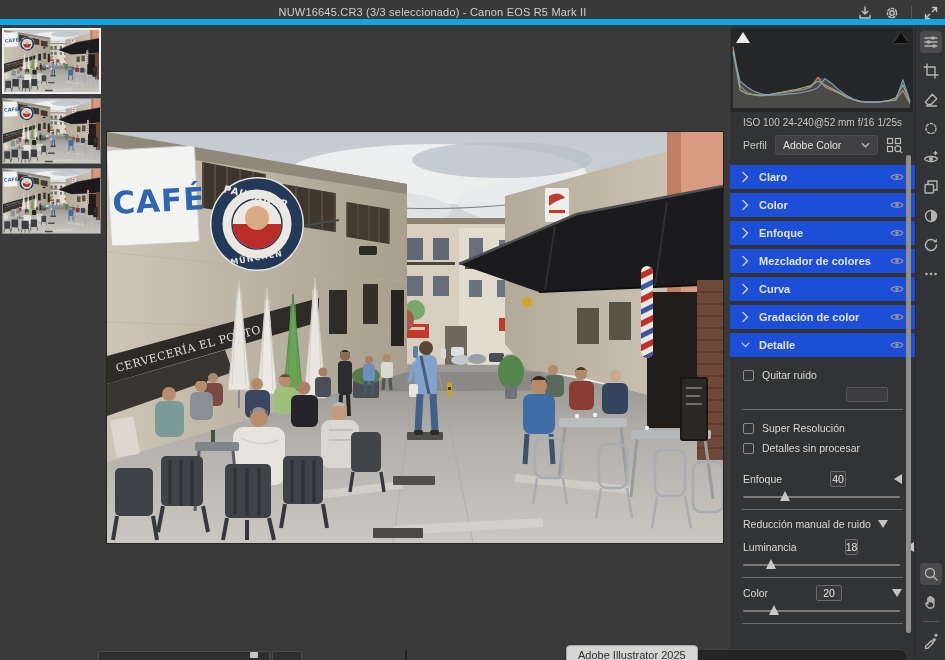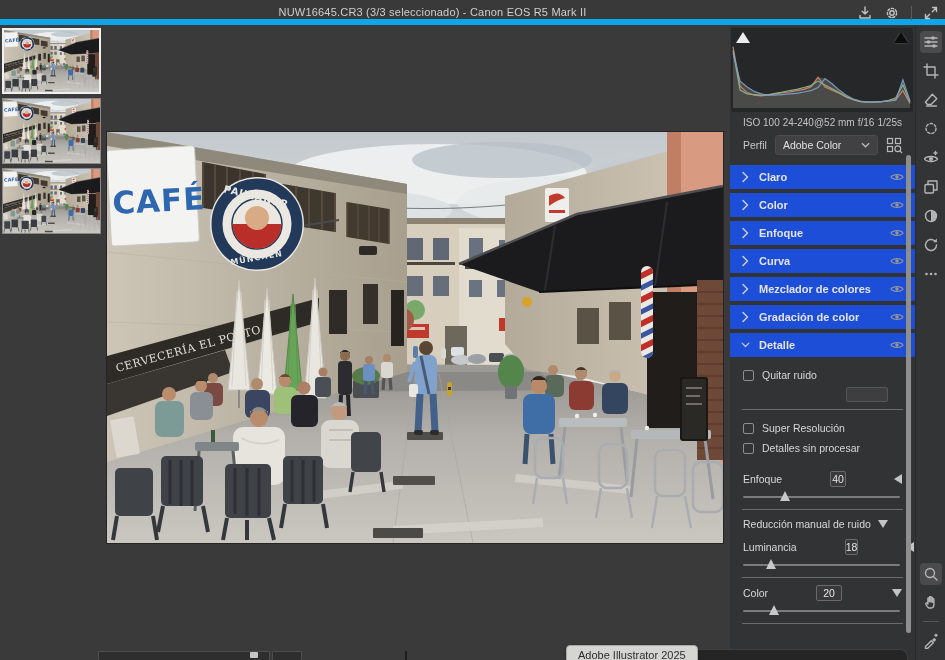--- a/index.html
+++ b/index.html
@@ -455,35 +455,35 @@
             <circle cx="7" cy="5" r="1.7"></circle>
           </svg>
         </span>
       </div>
       <div class="sec">
         <span class="chev">
           <svg viewBox="0 0 8 12">
             <path d="M1.5 1.5L6 6l-4.5 4.5"></path>
           </svg>
         </span>
-        <span class="lbl">Curva</span>
+        <span class="lbl">Mezclador de colores</span>
         <span class="eye">
           <svg viewBox="0 0 14 10">
             <path d="M1 5C3 1.8 11 1.8 13 5C11 8.2 3 8.2 1 5Z"></path>
             <circle cx="7" cy="5" r="1.7"></circle>
           </svg>
         </span>
       </div>
       <div class="sec">
         <span class="chev">
           <svg viewBox="0 0 8 12">
             <path d="M1.5 1.5L6 6l-4.5 4.5"></path>
           </svg>
         </span>
-        <span class="lbl">Mezclador de colores</span>
+        <span class="lbl">Curva</span>
         <span class="eye">
           <svg viewBox="0 0 14 10">
             <path d="M1 5C3 1.8 11 1.8 13 5C11 8.2 3 8.2 1 5Z"></path>
             <circle cx="7" cy="5" r="1.7"></circle>
           </svg>
         </span>
       </div>
       <div class="sec">
         <span class="chev">
           <svg viewBox="0 0 8 12">

